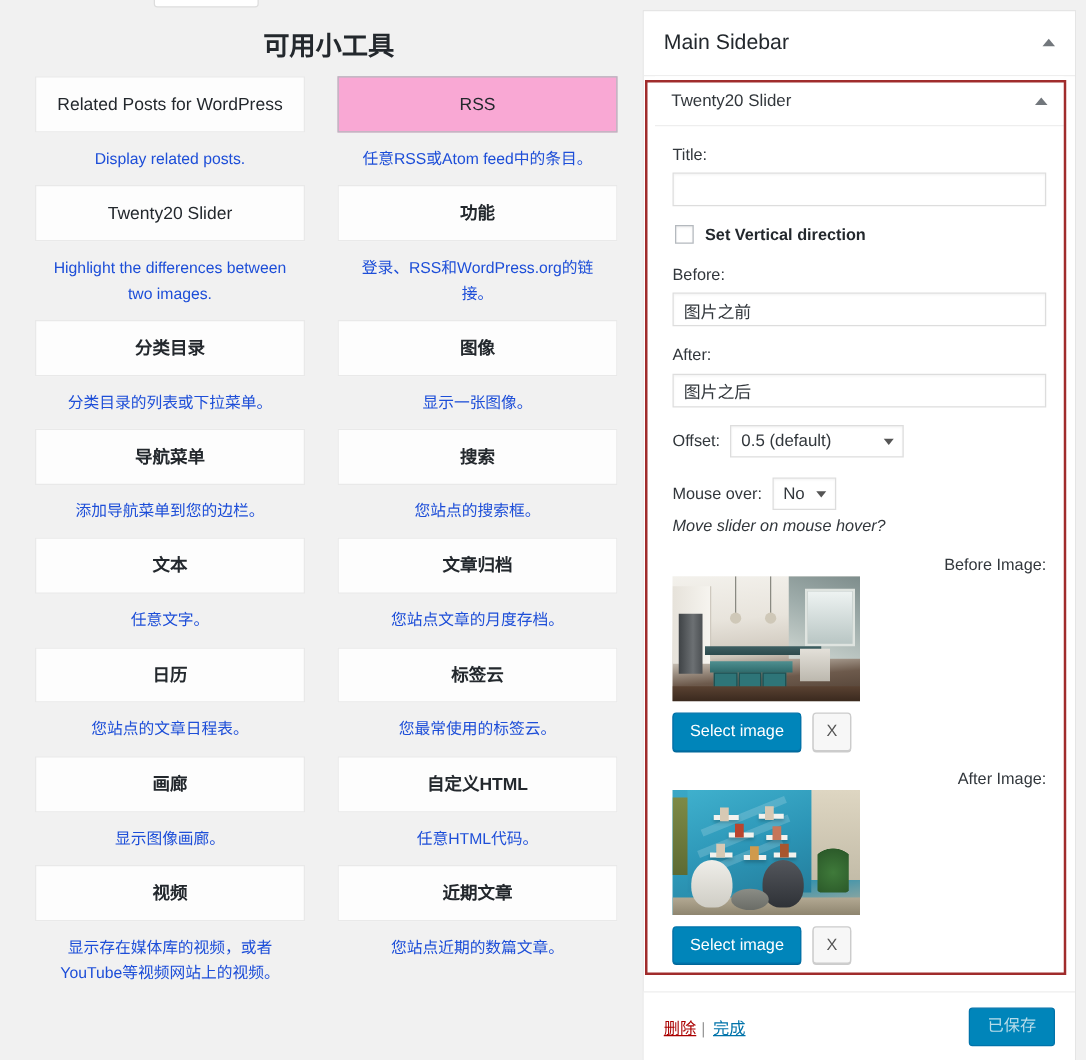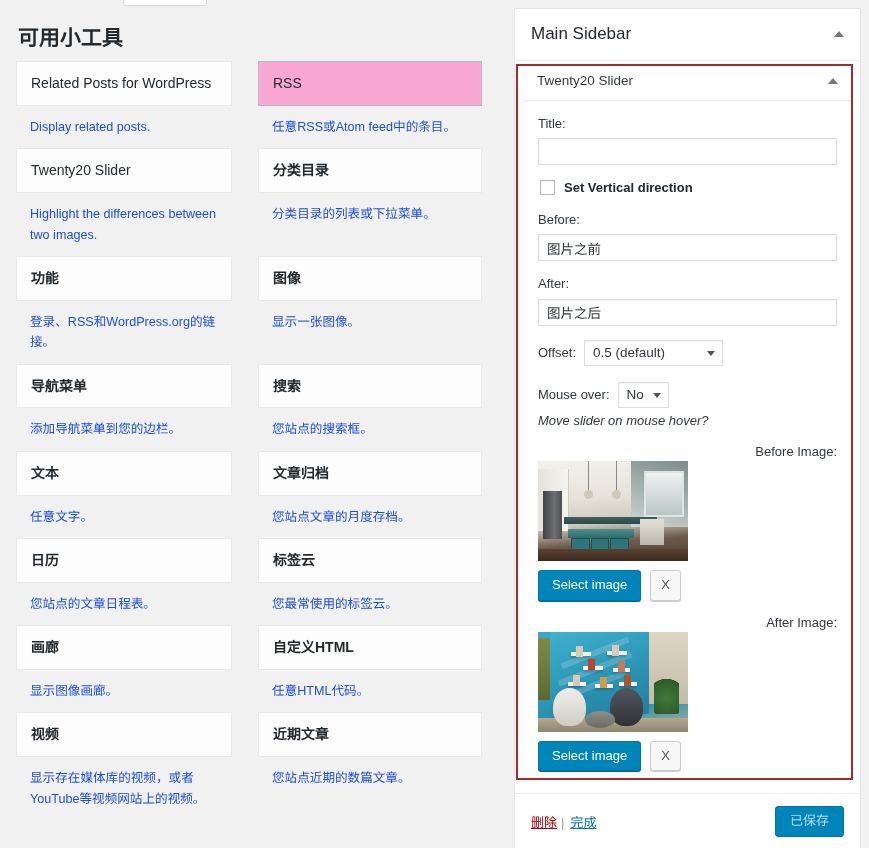--- a/index.html
+++ b/index.html
@@ -24,26 +24,27 @@
     width: 84px; height: 30px;
     background: #fff;
     border: 1px solid #ddd;
     border-radius: 3px;
     box-sizing: border-box;
   }
 
   
   .left-col {
     position: absolute;
-    left: 4px; top: 8px;
+    left: 16px; top: 8px;
     width: 490px;
     height: 840px;
     padding: 0 10px 0 8px;
     box-sizing: border-box;
     overflow: hidden;
+    text-align: center;
   }
   .section-title {
     font-size: 21px;
     font-weight: bold;
     color: #23282d;
     margin: 16px 0 10px 6px;
     line-height: 1.3;
   }
   .section-desc {
     font-size: 13.5px;
@@ -390,29 +391,29 @@
         <div class="widget-desc">任意RSS或Atom feed中的条目。</div>
       </div>
       <div class="widget-cell">
         <div class="widget-box">
           <div class="widget-title latin">Twenty20 Slider</div>
         </div>
         <div class="widget-desc">Highlight the differences between two images.</div>
       </div>
       <div class="widget-cell">
         <div class="widget-box">
+          <div class="widget-title">功能</div>
+        </div>
+        <div class="widget-desc">登录、RSS和WordPress.org的链接。</div>
+      </div>
+      <div class="widget-cell">
+        <div class="widget-box">
           <div class="widget-title">分类目录</div>
         </div>
         <div class="widget-desc">分类目录的列表或下拉菜单。</div>
-      </div>
-      <div class="widget-cell">
-        <div class="widget-box">
-          <div class="widget-title">功能</div>
-        </div>
-        <div class="widget-desc">登录、RSS和WordPress.org的链接。</div>
       </div>
       <div class="widget-cell">
         <div class="widget-box">
           <div class="widget-title">图像</div>
         </div>
         <div class="widget-desc">显示一张图像。</div>
       </div>
       <div class="widget-cell">
         <div class="widget-box">
           <div class="widget-title">导航菜单</div>

